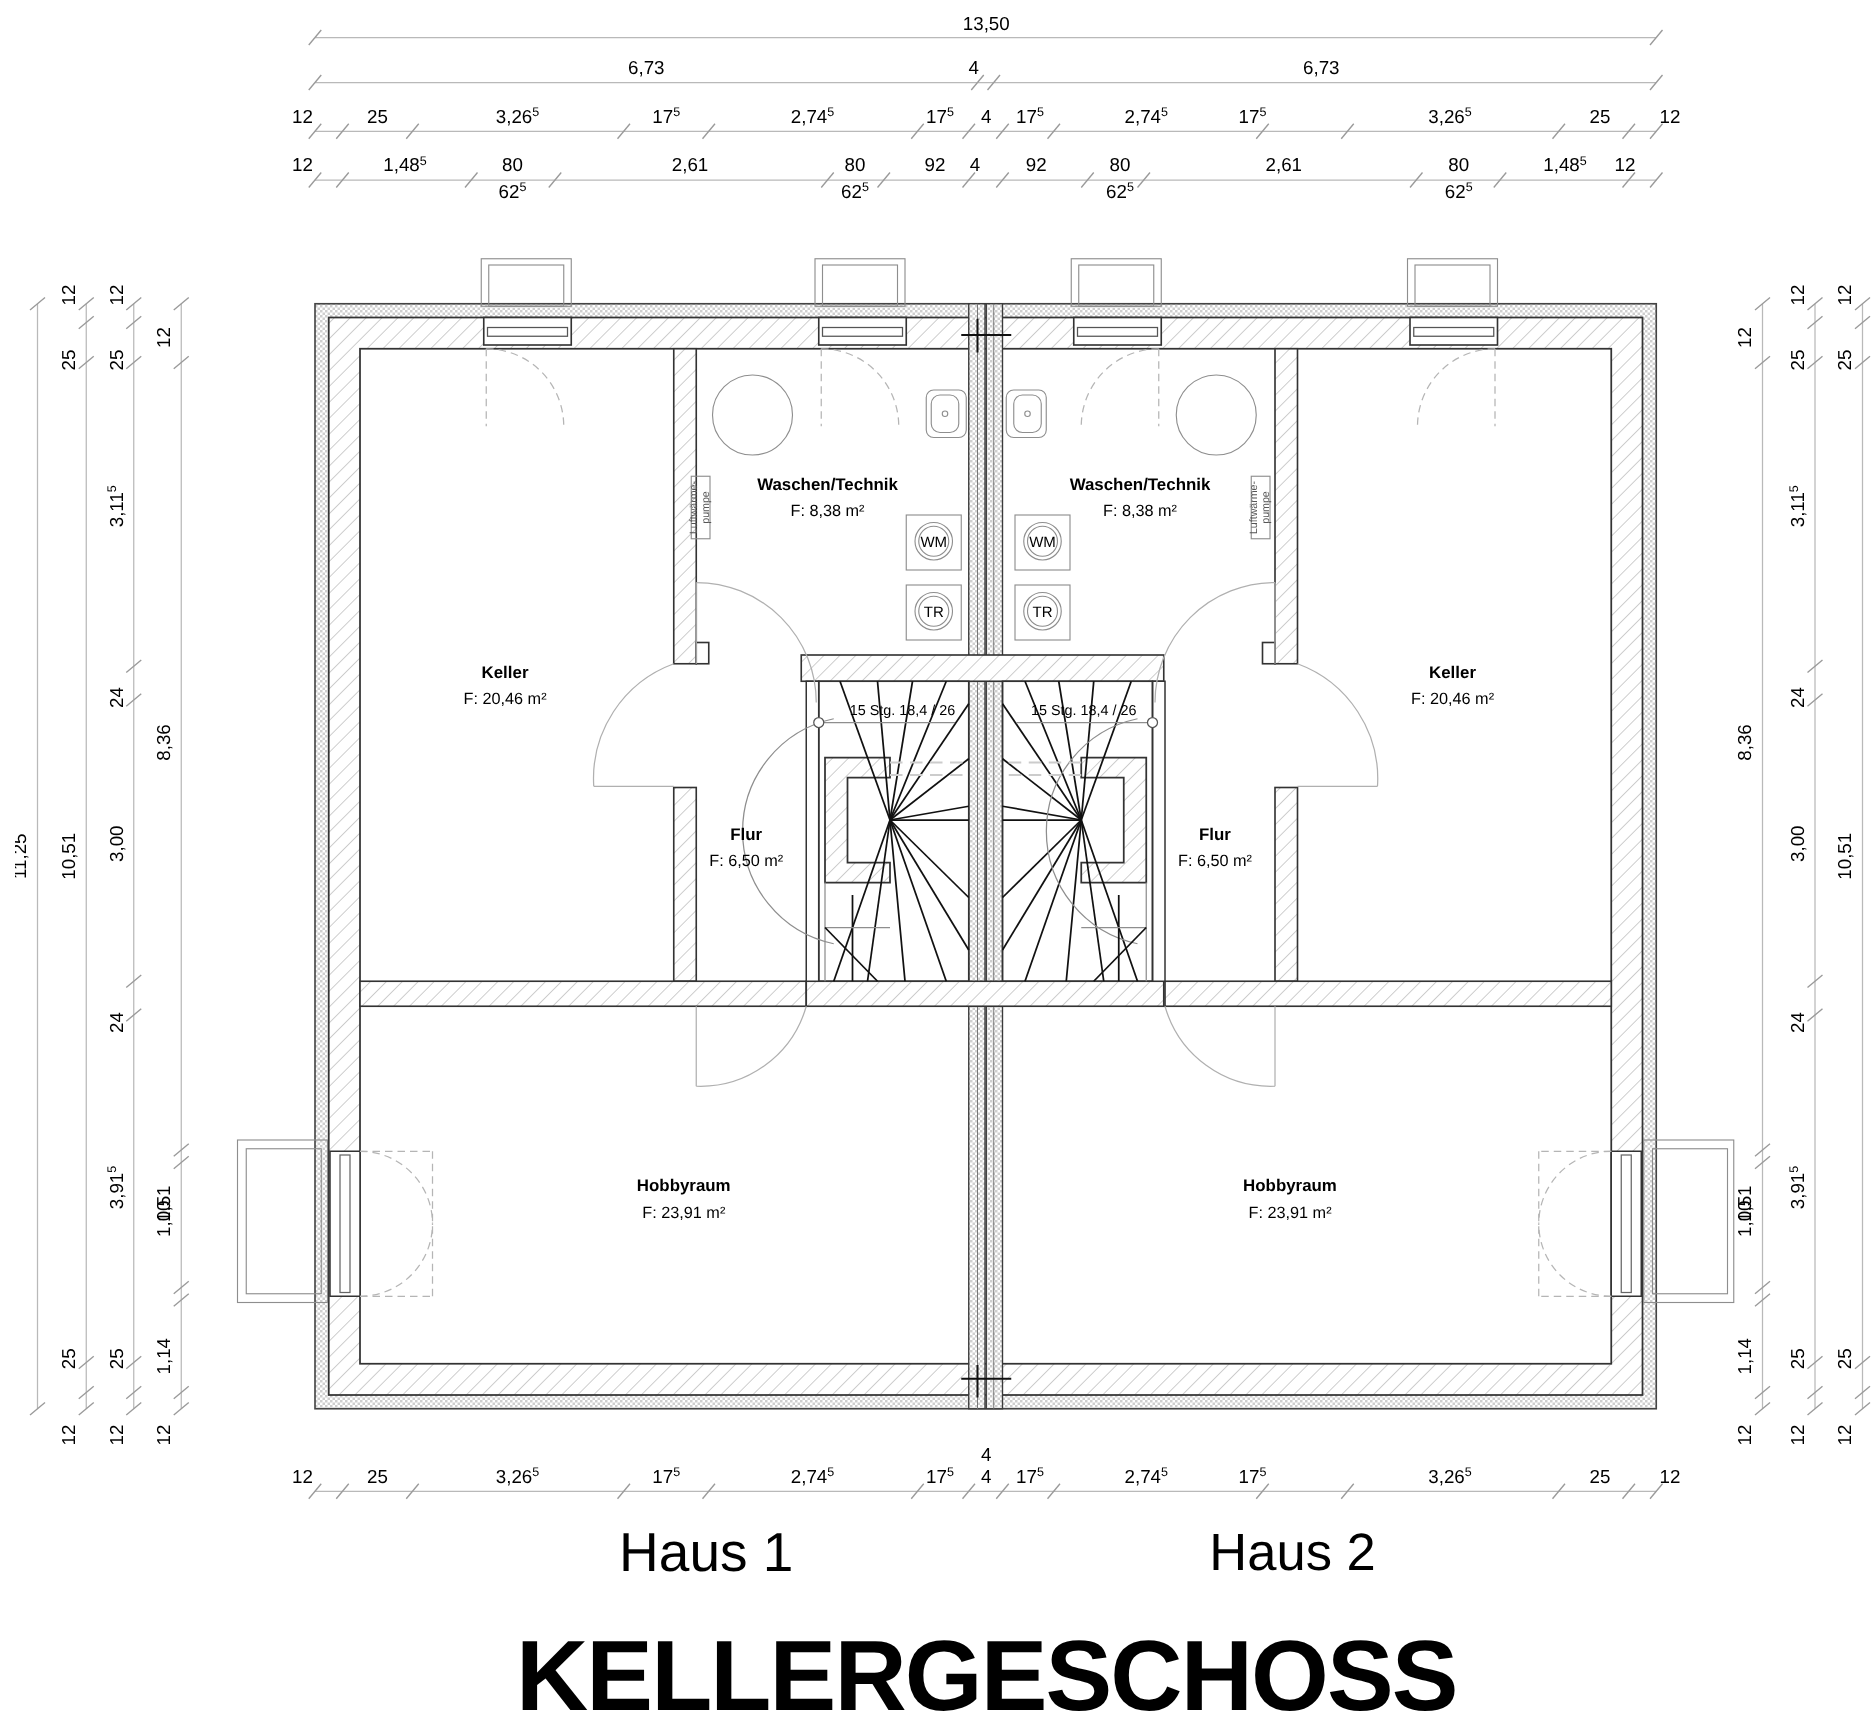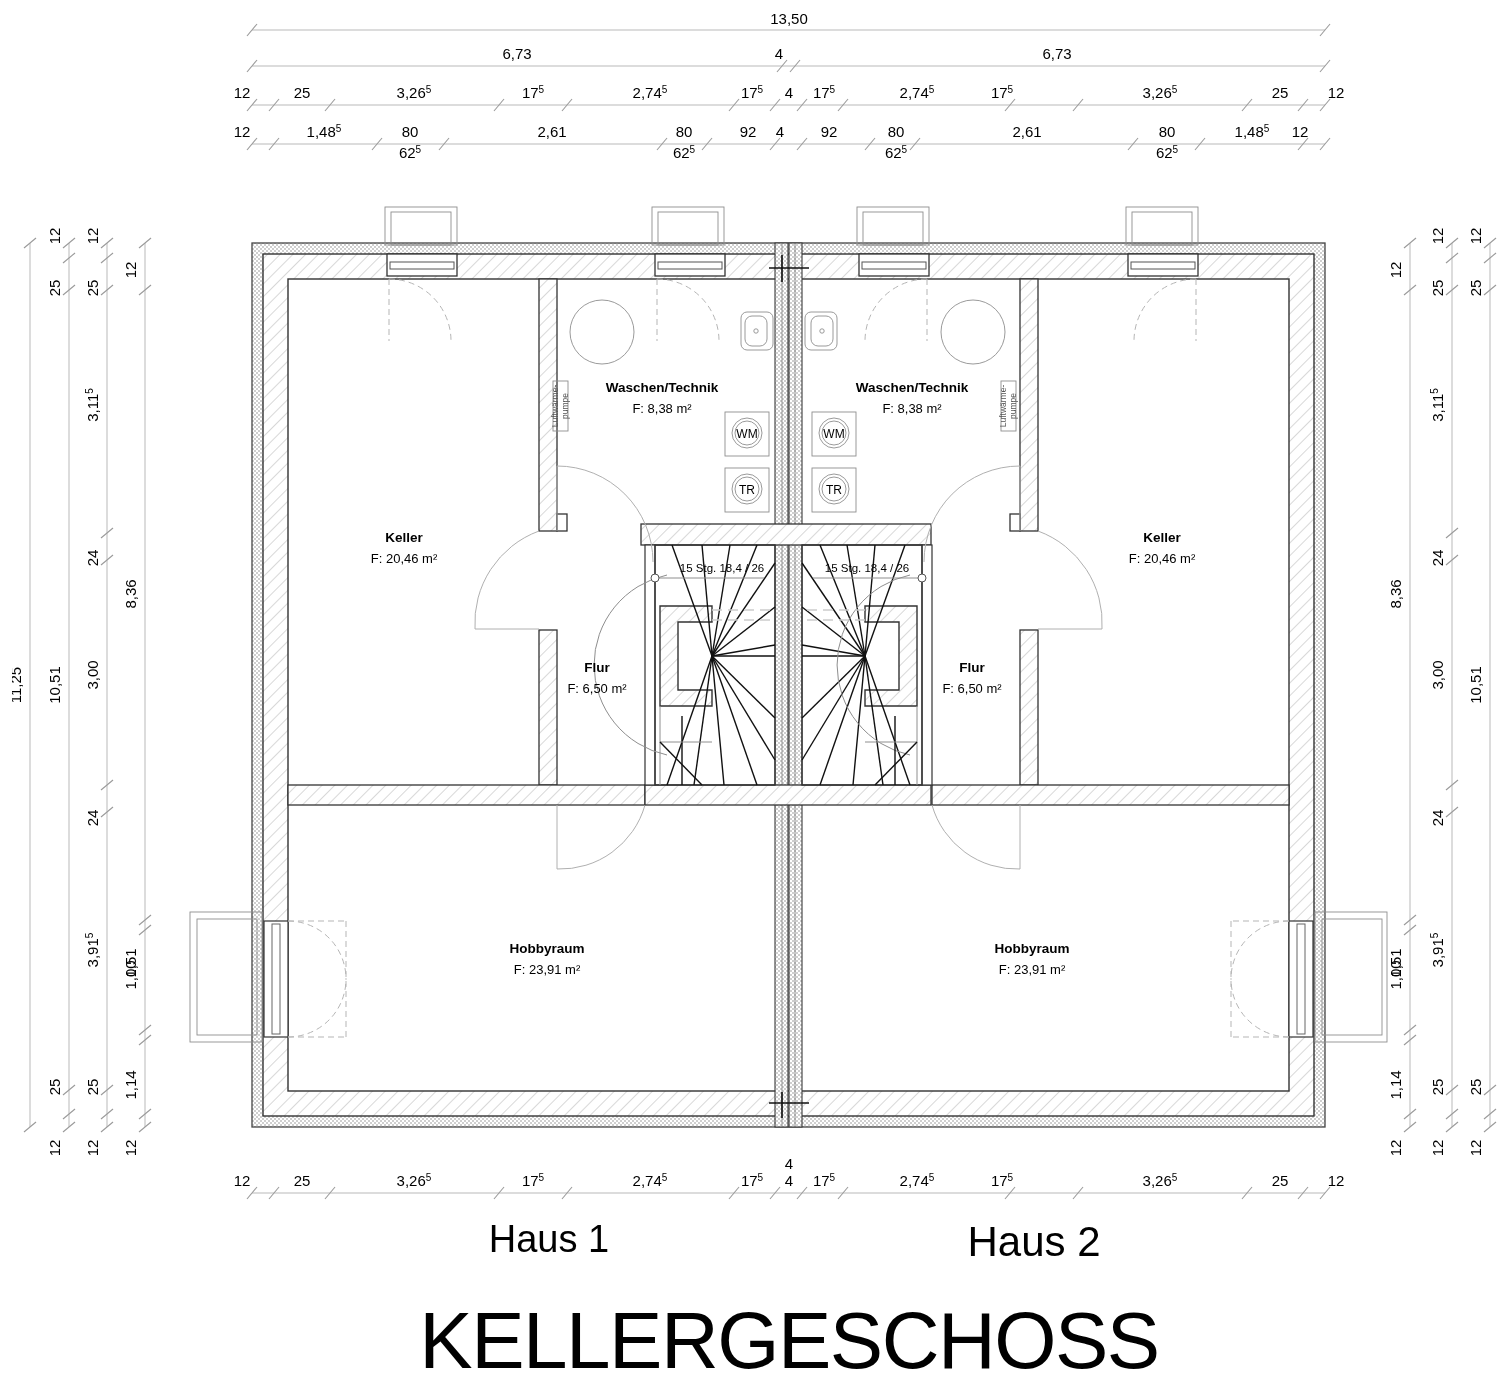--- a/index.html
+++ b/index.html
@@ -684,23 +684,23 @@
           <text x="548.5" y="413" class="lwptxt" text-anchor="middle">pumpe</text>
         </g>
         <g transform="rotate(-90 996.5 406)">
           <text x="996.5" y="403" class="lwptxt" text-anchor="middle">Luftwärme-</text>
           <text x="996.5" y="413" class="lwptxt" text-anchor="middle">pumpe</text>
         </g>
       </g>
 </svg>
 
 <div style="position:absolute;left:537px;top:1218px;width:0;">
-  <span style="position:absolute;transform:translateX(-50%);white-space:nowrap;font-size:38px;">Haus 1</span>
+  <span style="position:absolute;transform:translateX(-50%);white-space:nowrap;font-size:44px;margin-left:16px;">Haus 1</span>
 </div>
 <div style="position:absolute;left:1022px;top:1218px;width:0;">
   <span style="position:absolute;transform:translateX(-50%);white-space:nowrap;font-size:42px;">Haus 2</span>
 </div>
 <div style="position:absolute;left:777px;top:1295px;width:0;">
   <span style="position:absolute;transform:translateX(-50%);white-space:nowrap;
-               font-size:80px;font-weight:normal;letter-spacing:-1.5px;">KELLERGESCHOSS</span>
+               font-size:80px;font-weight:bold;letter-spacing:-1.5px;">KELLERGESCHOSS</span>
 </div>
 
 </div>
 
 </body></html>

